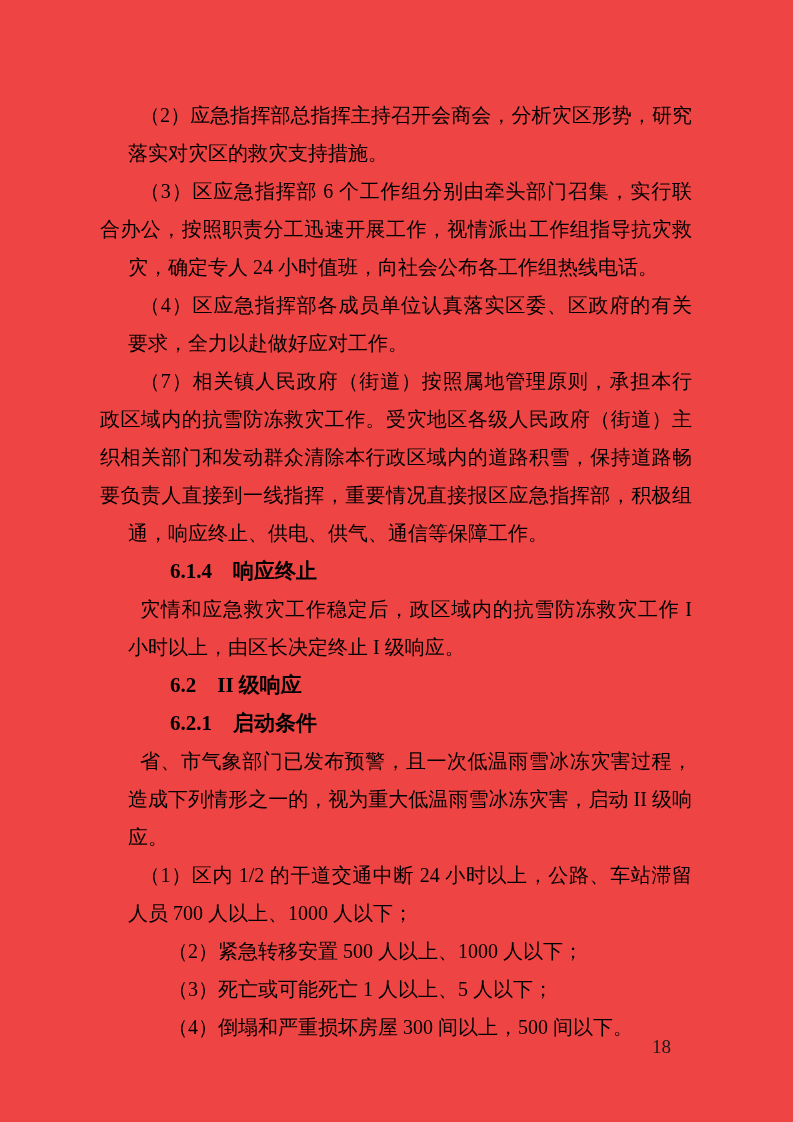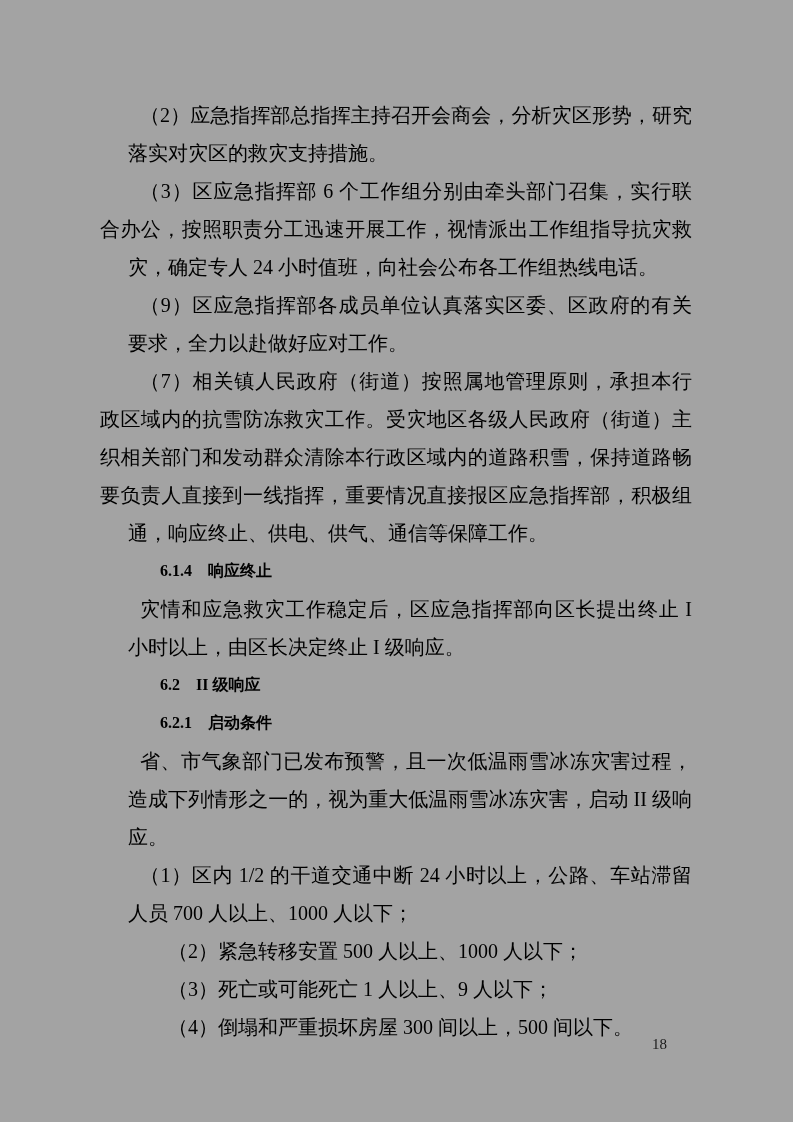--- a/index.html
+++ b/index.html
@@ -4,21 +4,21 @@
 <style>
   html, body {
     margin: 0;
     padding: 0;
     background: #ffffff;
   }
   .page {
     position: relative;
     width: 793px;
     height: 1122px;
-    background: #a3a3a3;
+    background: #ef4444;
     font-family: "Liberation Serif", "DejaVu Serif", serif;
     color: #000000;
     overflow: hidden;
     text-decoration: underline;
   }
   .content {
     position: absolute;
     left: 100px;
     top: 96px;
     width: 592px;
@@ -30,81 +30,81 @@
     text-align: justify;
     text-align-last: justify;
   }
   .line.first { text-indent: 2em; }
   .line.last  { text-align-last: left; margin-left: 28px; }
   .block.heading2 .line,
   .block.heading3 .line {
     font-weight: bold;
     text-align: center;
     text-align-last: left;
-    font-size: 16px;
+    font-size: 21px;
   }
   .page-number {
     position: absolute;
     left: 652px;
     top: 1036px;
-    font-size: 15px;
+    font-size: 19px;
     font-family: "Liberation Serif", "DejaVu Serif", serif;
     color: #1a1a1a;
   }
 </style>
 </head>
 <body>
 
 <div class="page">
   <div class="content" id="doc-content">
       <div class="block body">
         <div class="line first">（2）应急指挥部总指挥主持召开会商会，分析灾区形势，研究</div>
         <div class="line last">落实对灾区的救灾支持措施。</div>
       </div>
       <div class="block body">
         <div class="line first">（3）区应急指挥部 6 个工作组分别由牵头部门召集，实行联</div>
         <div class="line">合办公，按照职责分工迅速开展工作，视情派出工作组指导抗灾救</div>
         <div class="line last">灾，确定专人 24 小时值班，向社会公布各工作组热线电话。</div>
       </div>
       <div class="block body">
-        <div class="line first">（9）区应急指挥部各成员单位认真落实区委、区政府的有关</div>
+        <div class="line first">（4）区应急指挥部各成员单位认真落实区委、区政府的有关</div>
         <div class="line last">要求，全力以赴做好应对工作。</div>
       </div>
       <div class="block body">
         <div class="line first">（7）相关镇人民政府（街道）按照属地管理原则，承担本行</div>
         <div class="line">政区域内的抗雪防冻救灾工作。受灾地区各级人民政府（街道）主</div>
         <div class="line">织相关部门和发动群众清除本行政区域内的道路积雪，保持道路畅</div>
         <div class="line">要负责人直接到一线指挥，重要情况直接报区应急指挥部，积极组</div>
         <div class="line last">通，响应终止、供电、供气、通信等保障工作。</div>
       </div>
       <div class="block heading3">
         <div class="line first last">6.1.4　响应终止</div>
       </div>
       <div class="block body">
-        <div class="line first">灾情和应急救灾工作稳定后，区应急指挥部向区长提出终止 I</div>
+        <div class="line first">灾情和应急救灾工作稳定后，政区域内的抗雪防冻救灾工作 I</div>
         <div class="line last">小时以上，由区长决定终止 I 级响应。</div>
       </div>
       <div class="block heading2">
         <div class="line first last">6.2　II 级响应</div>
       </div>
       <div class="block heading3">
         <div class="line first last">6.2.1　启动条件</div>
       </div>
       <div class="block body">
         <div class="line first">省、市气象部门已发布预警，且一次低温雨雪冰冻灾害过程，</div>
         <div class="line last">造成下列情形之一的，视为重大低温雨雪冰冻灾害，启动 II 级响应。</div>
       </div>
       <div class="block body">
         <div class="line first">（1）区内 1/2 的干道交通中断 24 小时以上，公路、车站滞留</div>
         <div class="line last">人员 700 人以上、1000 人以下；</div>
       </div>
       <div class="block body">
         <div class="line first last">（2）紧急转移安置 500 人以上、1000 人以下；</div>
       </div>
       <div class="block body">
-        <div class="line first last">（3）死亡或可能死亡 1 人以上、9 人以下；</div>
+        <div class="line first last">（3）死亡或可能死亡 1 人以上、5 人以下；</div>
       </div>
       <div class="block body">
         <div class="line first last">（4）倒塌和严重损坏房屋 300 间以上，500 间以下。</div>
       </div>
     </div>
   <div class="page-number">18</div>
 </div>
 
 </body></html>

